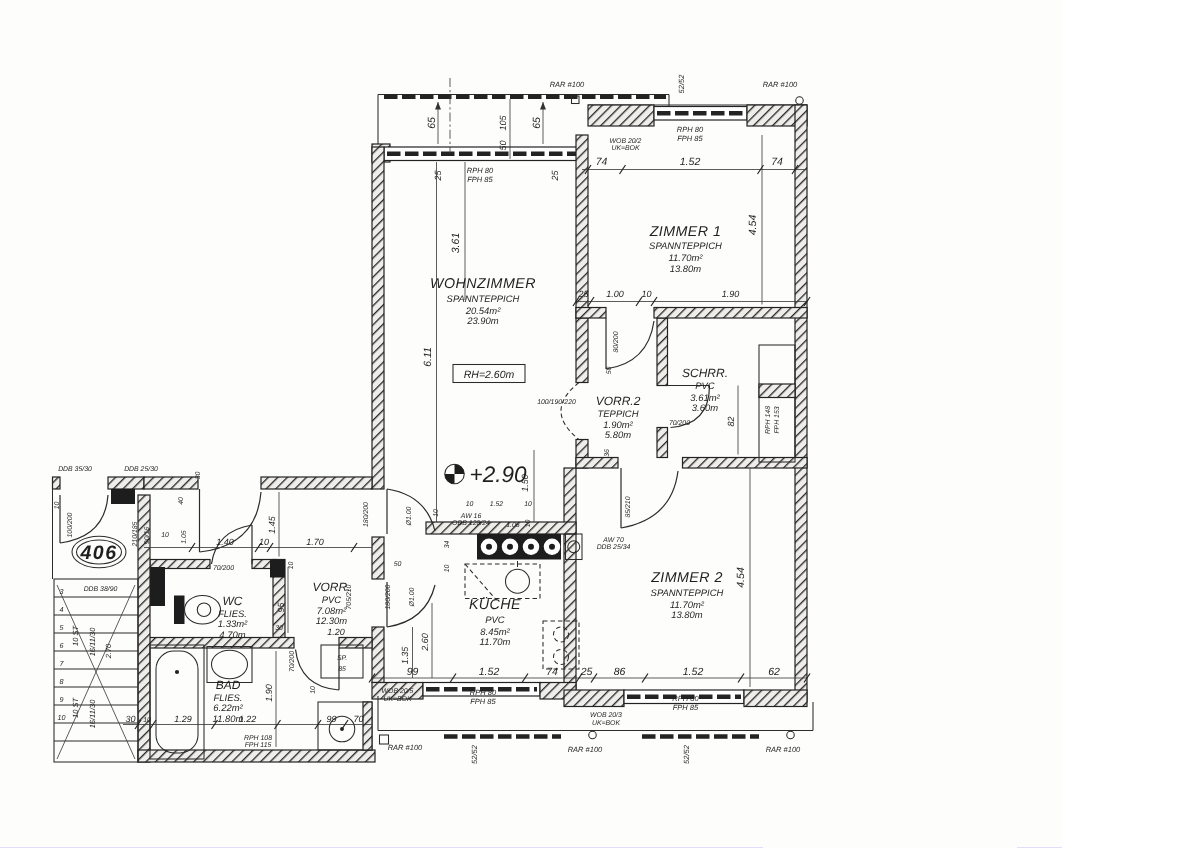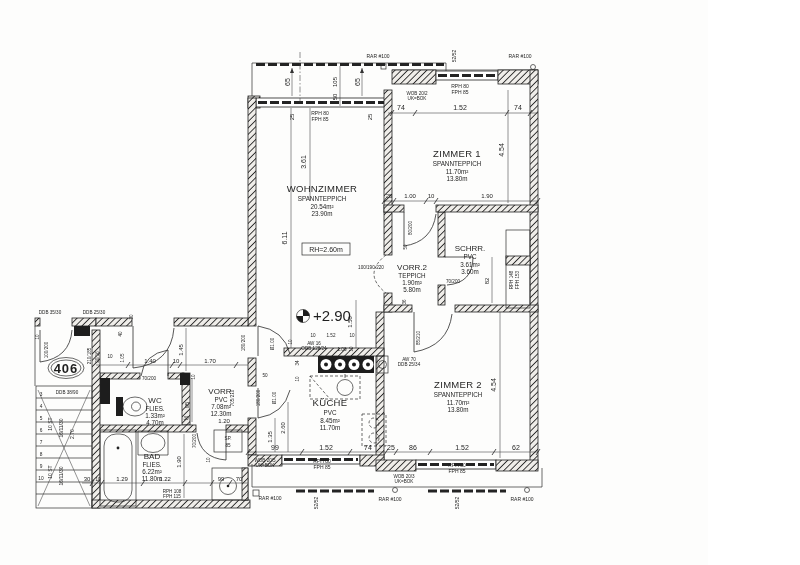--- a/index.html
+++ b/index.html
@@ -1,16 +1,16 @@
 <!DOCTYPE html>
 <html><head>
 <meta charset="utf-8">
 <style>
   html,body{margin:0;padding:0;background:#ffffff;}
-  .page{position:relative;width:708px;height:565px;background:#8b5cf6;overflow:hidden;}
+  .page{position:relative;width:708px;height:565px;background:#8b5cf6;overflow:hidden;font-style:italic;}
   svg{position:absolute;left:0;top:0;}
   svg text{font-family:"Liberation Sans",sans-serif;fill:#1f1f1f;}
   .rn{font-size:9.5px;letter-spacing:.3px;}
   .rs{font-size:6.3px;}
   .d{font-size:7px;}
   .d6{font-size:6px;}
   .t5{font-size:5px;}
   .t45{font-size:4.6px;}
   .big{font-size:15px;}
   .num{font-size:13px;font-weight:bold;letter-spacing:1px;}

